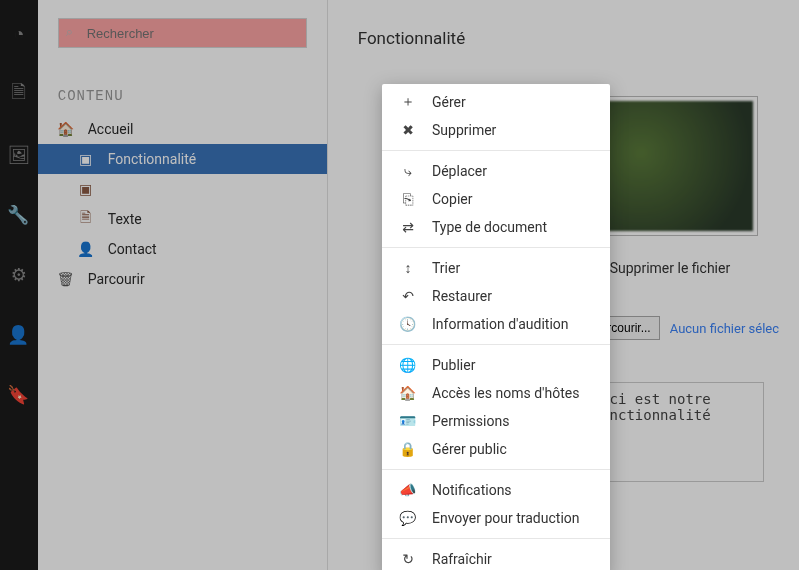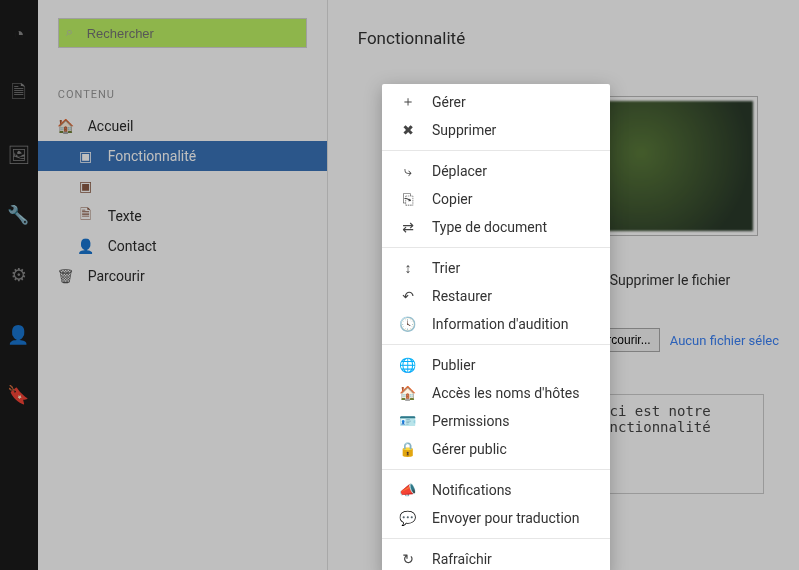--- a/index.html
+++ b/index.html
@@ -49,37 +49,38 @@
     flex-direction: column;
     border-right: 1px solid #e0e0e0;
   }
   .search-wrap {
     padding: 18px 20px 10px 20px;
   }
   .search {
     width: 100%;
     height: 30px;
     border: 1px solid #d4d4d4;
-    background: #bef264;
+    background: #fca5a5;
     padding: 0 8px 0 28px;
     font-size: 13px;
     color: #555;
   }
   .search-wrap { position: relative; }
   .search-icon {
     position: absolute;
     left: 28px; top: 24px;
     color: #bbb;
     font-size: 13px;
   }
   .section-label {
     padding: 30px 20px 10px 20px;
-    font-size: 11px;
+    font-size: 14px;
     letter-spacing: 1px;
     color: #999;
+    font-family: Liberation Mono, monospace;
   }
   .tree { list-style: none; }
   .tree li {
     display: flex;
     align-items: center;
     height: 30px;
     padding-left: 20px;
     gap: 14px;
     cursor: pointer;
     color: #2b2b2b;
@@ -115,21 +116,21 @@
     border: 1px solid #bbb;
     padding: 4px;
     background: #fff;
   }
   .thumb-inner {
     width: 100%; height: 100%;
     background: radial-gradient(circle at 30% 40%, #5a7a3a, #2a3a2a 80%);
     filter: blur(1px);
   }
   .del-row {
-    margin-top: 36px;
+    margin-top: 24px;
     margin-left: 236px;
     display: flex; align-items: center; gap: 10px;
     color: #333;
   }
   .del-row input { width:16px; height:16px; }
   .file-row {
     margin-top: 40px;
     margin-left: 236px;
     display: flex; align-items: center; gap: 10px;
   }

